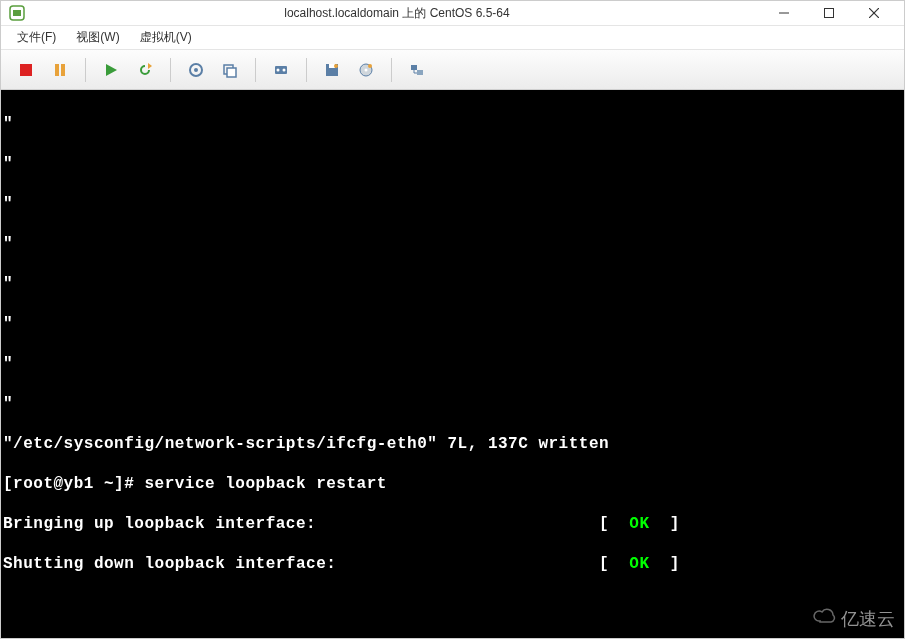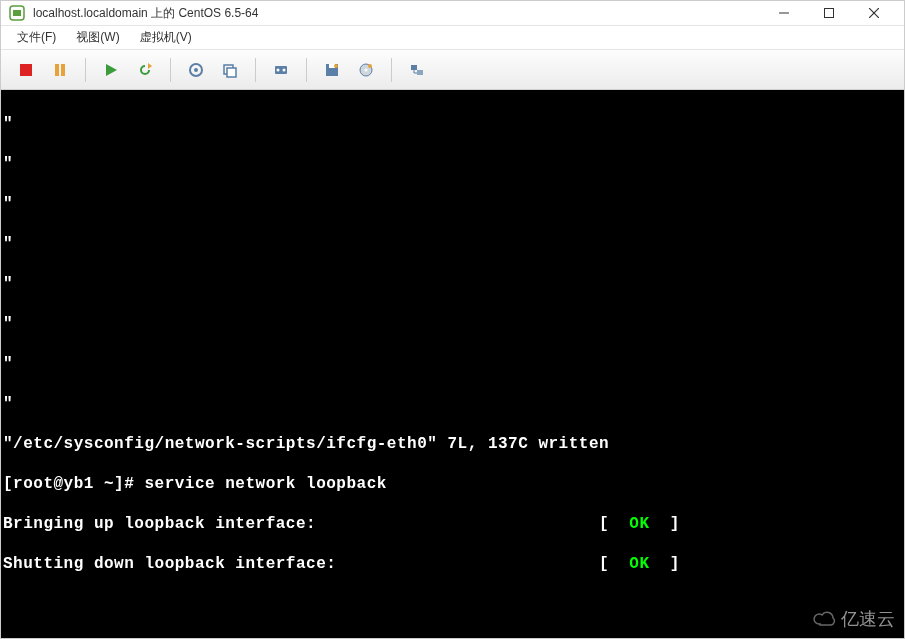--- a/index.html
+++ b/index.html
@@ -13,20 +13,21 @@
       position: relative;
     }
     .window { background: #fff; border: 1px solid #ccc; height: 639px; display: flex; flex-direction: column; }
     .titlebar {
       height: 16px;
       display: flex;
       align-items: center;
       padding: 12px 8px;
       background: #fff;
       border-bottom: 1px solid #e5e5e5;
+      text-align: center;
     }
     .titlebar .app-icon { width: 16px; height: 16px; margin-right: 8px; }
     .titlebar .title { flex: 1; font-size: 12px; color: #333; }
     .win-controls { display: flex; }
     .win-controls .btn { width: 45px; height: 28px; display: flex; align-items: center; justify-content: center; cursor: pointer; }
     .menubar {
       height: 24px;
       display: flex;
       align-items: center;
       padding: 0 12px;
@@ -68,21 +69,21 @@
     }
     .terminal .ok { color: #00ff00; }
     .terminal .line { display: block; }
     .watermark {
       position: absolute;
       bottom: 8px; right: 10px;
       color: #b8b8b8;
       font-size: 18px;
       font-family: "Microsoft YaHei", sans-serif;
       display: flex;
-      align-items: center;
+      align-items: flex-start;
       gap: 4px;
       opacity: 0.8;
     }
     .watermark svg { opacity: 0.7; }
   </style>
 </head>
 <body>
 
 <div class="window">
   <div class="titlebar">
@@ -193,21 +194,21 @@
   <div class="terminal">
 <span class="line">"</span>
 <span class="line">"</span>
 <span class="line">"</span>
 <span class="line">"</span>
 <span class="line">"</span>
 <span class="line">"</span>
 <span class="line">"</span>
 <span class="line">"</span>
 <span class="line">"/etc/sysconfig/network-scripts/ifcfg-eth0" 7L, 137C written</span>
-<span class="line">[root@yb1 ~]# service network loopback</span>
+<span class="line">[root@yb1 ~]# service loopback restart</span>
 <span class="line"><span>Bringing up loopback interface:                            [  </span><span class="ok">OK</span><span>  ]</span></span>
 <span class="line"><span>Shutting down loopback interface:                          [  </span><span class="ok">OK</span><span>  ]</span></span>
 
 
 
 
 
 
 
 

